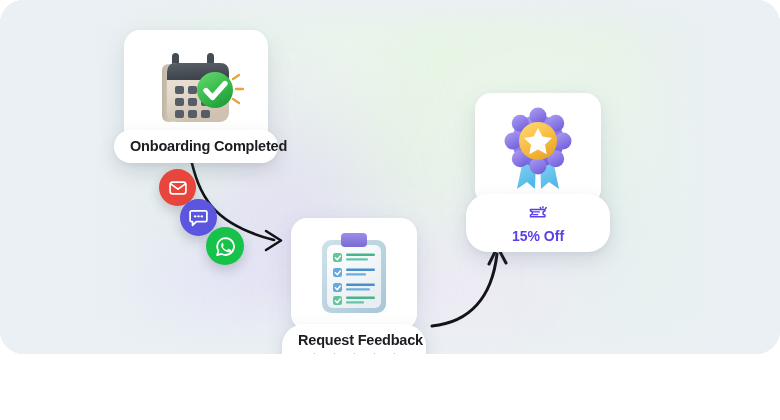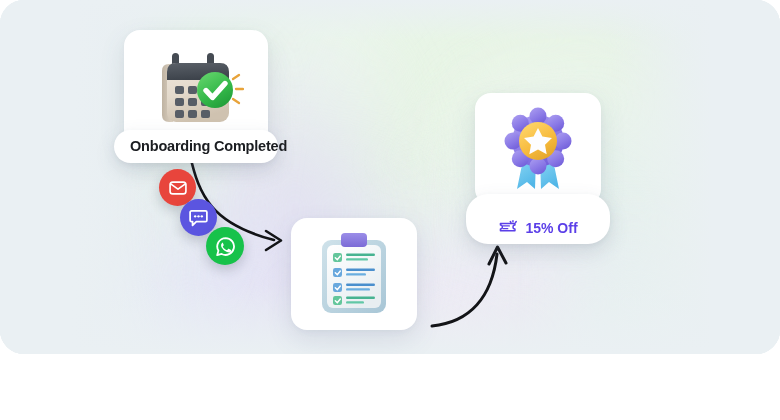--- a/index.html
+++ b/index.html
@@ -141,21 +141,22 @@
     color: #1b1d21;
     letter-spacing: -.2px;
     white-space: nowrap;
     line-height: 1.25;
   }
   .pill-sub {
     display: flex;
     align-items: center;
     justify-content: center;
     gap: 6px;
-    margin-top: 18px;
+    margin-top: 4px;
+    flex-direction: column;
   }
   .pill-sub-text {
     font-size: 14px;
     font-weight: bold;
     color: #5b3fe8;
     white-space: nowrap;
   }
   .stars {
     display: flex;
     align-items: center;
@@ -329,20 +330,40 @@
           <rect x="30" y="57.2" width="24" height="2.4" rx="1.2" fill="#6aaee0"></rect>
         </g>
         <g>
           <rect x="17" y="65" width="9" height="9" rx="2.2" fill="#63c69b"></rect>
           <path d="M19.3 69.7 l2 2 l3-3.6" stroke="#ffffff" stroke-width="1.5" fill="none" stroke-linecap="round"></path>
           <rect x="30" y="65.5" width="29" height="2.4" rx="1.2" fill="#47b391"></rect>
           <rect x="30" y="70.2" width="18" height="2.4" rx="1.2" fill="#61c7a6"></rect>
         </g>
       </svg>
     </div>
+    <div class="pill">
+      <div class="pill-title">Request Feedback</div>
+      <div class="stars">
+        <svg width="17" height="17" viewBox="0 0 24 24">
+          <path d="M12 2.6 l2.9 6.1 6.6.9 -4.8 4.6 1.2 6.6 -5.9-3.2 -5.9 3.2 1.2-6.6 -4.8-4.6 6.6-.9 z" fill="none" stroke="#e8962e" stroke-width="1.7" stroke-linejoin="round"></path>
+        </svg>
+        <svg width="17" height="17" viewBox="0 0 24 24">
+          <path d="M12 2.6 l2.9 6.1 6.6.9 -4.8 4.6 1.2 6.6 -5.9-3.2 -5.9 3.2 1.2-6.6 -4.8-4.6 6.6-.9 z" fill="none" stroke="#e8962e" stroke-width="1.7" stroke-linejoin="round"></path>
+        </svg>
+        <svg width="17" height="17" viewBox="0 0 24 24">
+          <path d="M12 2.6 l2.9 6.1 6.6.9 -4.8 4.6 1.2 6.6 -5.9-3.2 -5.9 3.2 1.2-6.6 -4.8-4.6 6.6-.9 z" fill="none" stroke="#e8962e" stroke-width="1.7" stroke-linejoin="round"></path>
+        </svg>
+        <svg width="17" height="17" viewBox="0 0 24 24">
+          <path d="M12 2.6 l2.9 6.1 6.6.9 -4.8 4.6 1.2 6.6 -5.9-3.2 -5.9 3.2 1.2-6.6 -4.8-4.6 6.6-.9 z" fill="none" stroke="#e8962e" stroke-width="1.7" stroke-linejoin="round"></path>
+        </svg>
+        <svg width="17" height="17" viewBox="0 0 24 24">
+          <path d="M12 2.6 l2.9 6.1 6.6.9 -4.8 4.6 1.2 6.6 -5.9-3.2 -5.9 3.2 1.2-6.6 -4.8-4.6 6.6-.9 z" fill="none" stroke="#e8962e" stroke-width="1.7" stroke-linejoin="round"></path>
+        </svg>
+      </div>
+    </div>
   </div>
 
   <div class="node" id="node-reward">
     <div class="card">
 
       <svg width="84" height="88" viewBox="0 0 84 88">
         <defs>
           <linearGradient id="rbn" x1="0" y1="0" x2="0.4" y2="1">
             <stop offset="0%" stop-color="#8fd9f5"></stop>
             <stop offset="100%" stop-color="#54b8e8"></stop>

